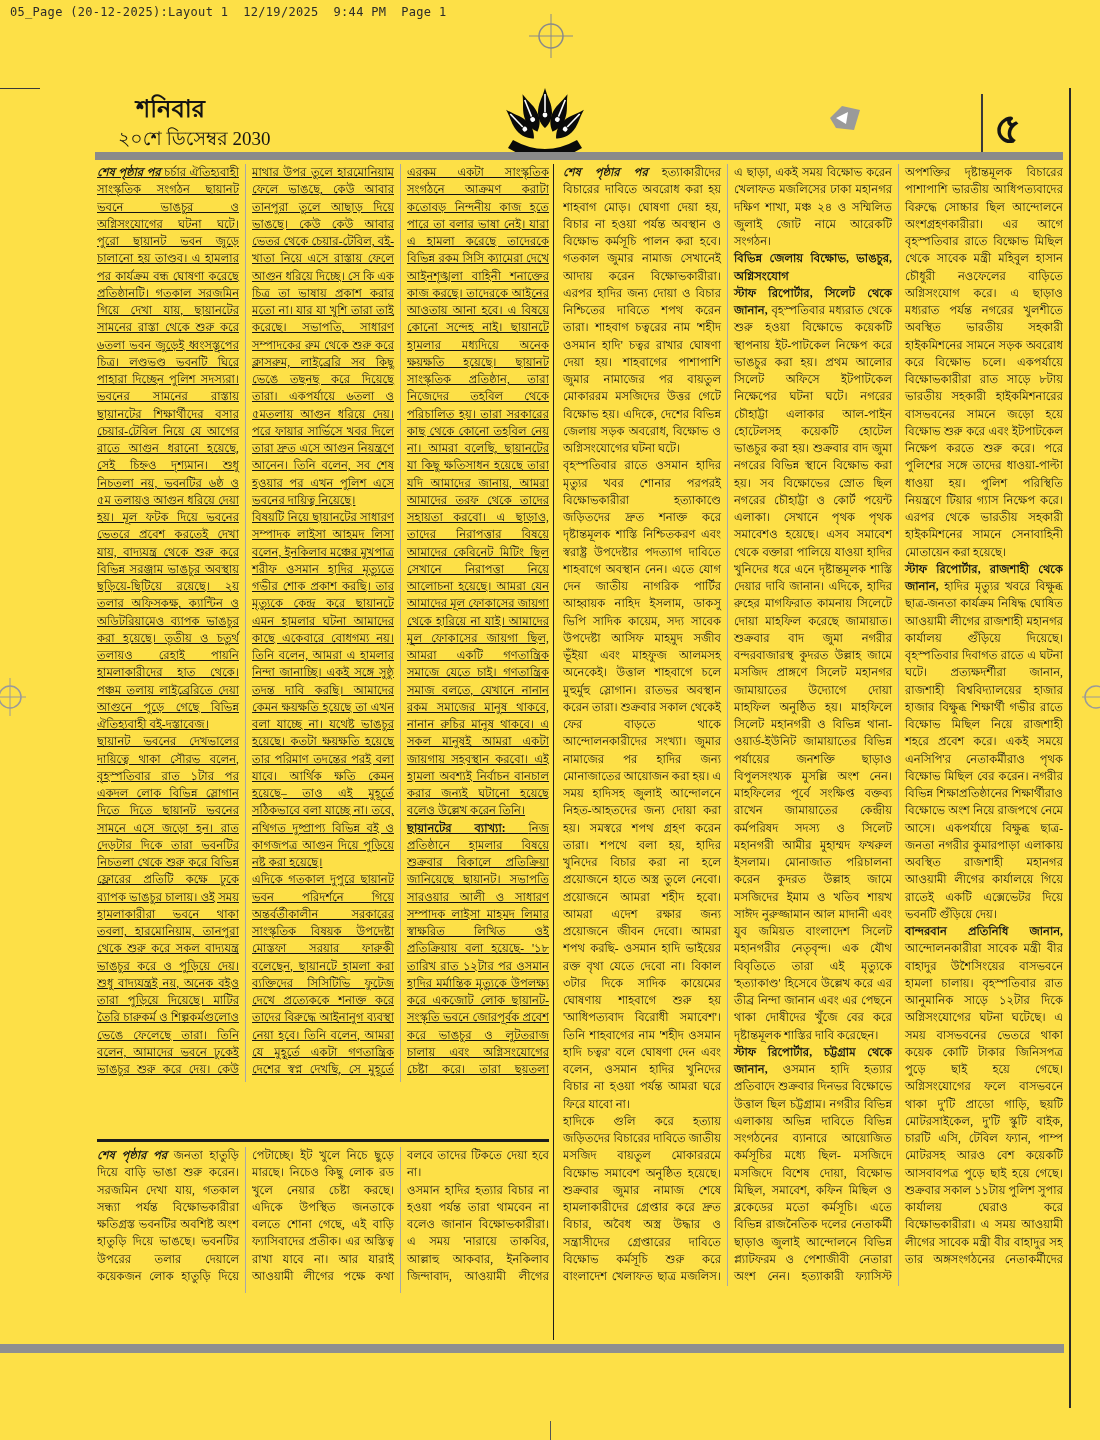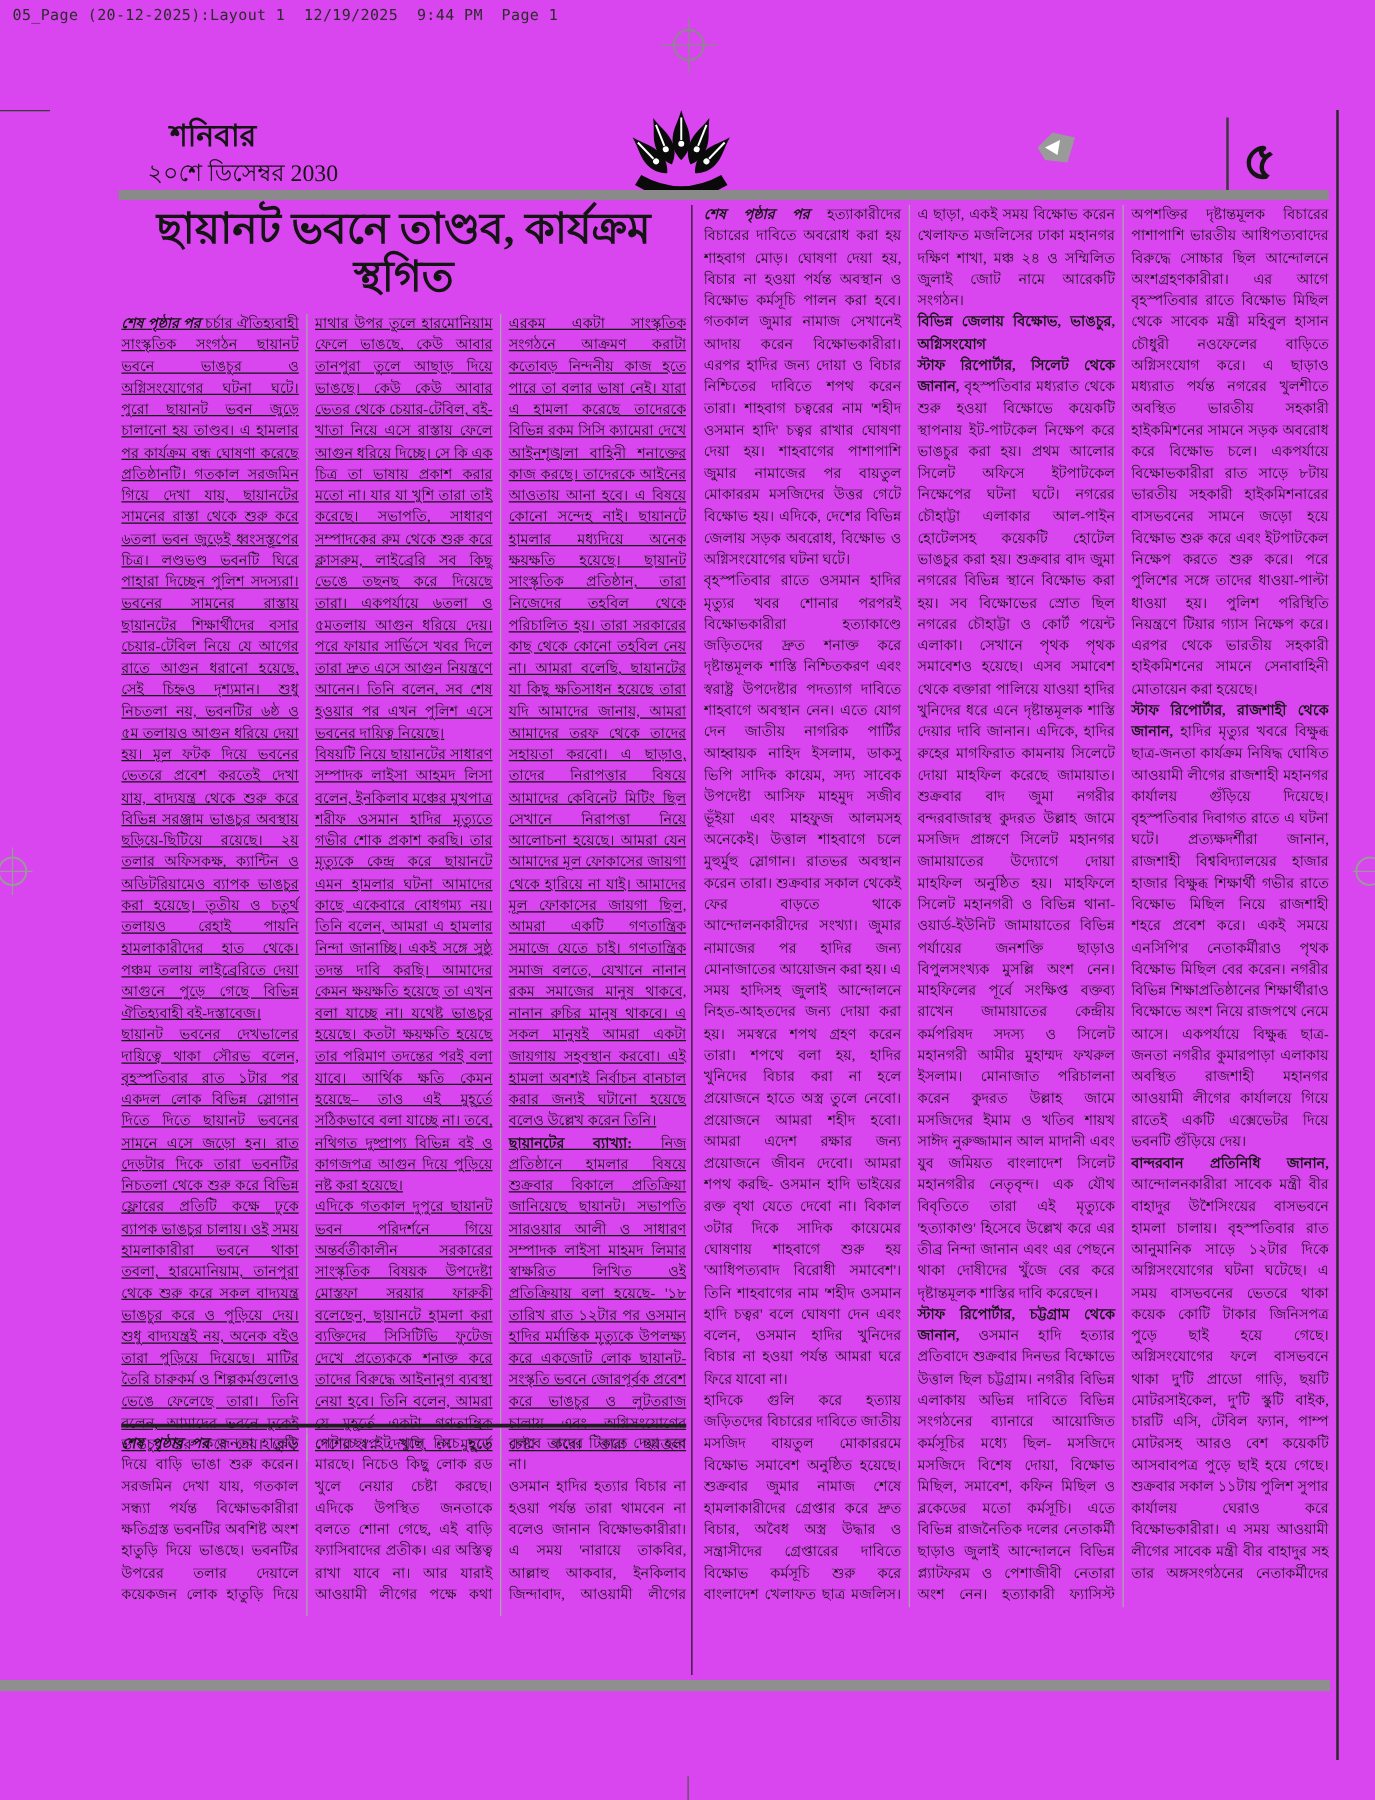--- a/index.html
+++ b/index.html
@@ -1,16 +1,16 @@
 <!DOCTYPE html>
 <html><head>
 <meta charset="utf-8">
 <style>
   html,body{margin:0;padding:0;background:#e8e8e8;}
-  #page{position:relative;width:1100px;height:1440px;background:#d946ef;overflow:hidden;
+  #page{position:relative;width:1100px;height:1440px;background:#fde047;overflow:hidden;
         font-family:"Liberation Serif","DejaVu Serif",serif;color:#141414;}
   .slug{position:absolute;left:10px;top:5px;font-family:"DejaVu Sans Mono","Liberation Mono",monospace;
         font-size:12px;color:#2b2b2b;letter-spacing:.3px;white-space:pre;}
   .crop-left{position:absolute;left:0;top:88px;width:40px;height:0;border-top:1.5px solid #3a3a3a;}
   .crop-bottom{position:absolute;left:550px;top:1421px;height:19px;width:0;border-left:1.5px solid #555;}
   .regmark{position:absolute;}
   
   .mh-day{position:absolute;left:136px;top:90px;font-size:24px;font-weight:bold;}
   .mh-date{position:absolute;left:118px;top:124px;font-size:19px;}
   .niblogo{position:absolute;left:478px;top:86px;}
@@ -105,21 +105,20 @@
     <svg width="34" height="30" viewBox="0 0 34 30">
       <polygon points="2,15 14,3 32,7 26,27 8,25" fill="#9a9a9a"></polygon>
       <polygon points="8,15 20,9 18,21" fill="#ffffff"></polygon>
     </svg>
   </div>
   <div class="mh-vrule"></div>
   <div class="pagenum">৫</div>
   <div class="mh-bar"></div>
 
   <section class="article a1">
-    <h1 class="headline">ছায়ানট ভবনে তাণ্ডব, কার্যক্রম স্থগিত</h1>
     <div class="body">
         <p class="seg"><b class="lead-cont">শেষ পৃষ্ঠার পর </b><span>চর্চার ঐতিহ্যবাহী সাংস্কৃতিক সংগঠন ছায়ানট ভবনে ভাঙচুর ও অগ্নিসংযোগের ঘটনা ঘটে। পুরো ছায়ানট ভবন জুড়ে চালানো হয় তাণ্ডব। এ হামলার পর কার্যক্রম বন্ধ ঘোষণা করেছে প্রতিষ্ঠানটি। গতকাল সরজমিন গিয়ে দেখা যায়, ছায়ানটের সামনের রাস্তা থেকে শুরু করে ৬তলা ভবন জুড়েই ধ্বংসস্তূপের চিত্র। লণ্ডভণ্ড ভবনটি ঘিরে পাহারা দিচ্ছেন পুলিশ সদস্যরা। ভবনের সামনের রাস্তায় ছায়ানটের শিক্ষার্থীদের বসার চেয়ার-টেবিল নিয়ে যে আগের রাতে আগুন ধরানো হয়েছে, সেই চিহ্নও দৃশ্যমান। শুধু নিচতলা নয়, ভবনটির ৬ষ্ঠ ও ৫ম তলায়ও আগুন ধরিয়ে দেয়া হয়। মূল ফটক দিয়ে ভবনের ভেতরে প্রবেশ করতেই দেখা যায়, বাদ্যযন্ত্র থেকে শুরু করে বিভিন্ন সরঞ্জাম ভাঙচুর অবস্থায় ছড়িয়ে-ছিটিয়ে রয়েছে। ২য় তলার অফিসকক্ষ, ক্যান্টিন ও অডিটরিয়ামেও ব্যাপক ভাঙচুর করা হয়েছে। তৃতীয় ও চতুর্থ তলায়ও রেহাই পায়নি হামলাকারীদের হাত থেকে। পঞ্চম তলায় লাইব্রেরিতে দেয়া আগুনে পুড়ে গেছে বিভিন্ন ঐতিহ্যবাহী বই-দস্তাবেজ।</span></p>
         <p class="seg"><span>ছায়ানট ভবনের দেখভালের দায়িত্বে থাকা সৌরভ বলেন, বৃহস্পতিবার রাত ১টার পর একদল লোক বিভিন্ন স্লোগান দিতে দিতে ছায়ানট ভবনের সামনে এসে জড়ো হন। রাত দেড়টার দিকে তারা ভবনটির নিচতলা থেকে শুরু করে বিভিন্ন ফ্লোরের প্রতিটি কক্ষে ঢুকে ব্যাপক ভাঙচুর চালায়। ওই সময় হামলাকারীরা ভবনে থাকা তবলা, হারমোনিয়াম, তানপুরা থেকে শুরু করে সকল বাদ্যযন্ত্র ভাঙচুর করে ও পুড়িয়ে দেয়। শুধু বাদ্যযন্ত্রই নয়, অনেক বইও তারা পুড়িয়ে দিয়েছে। মাটির তৈরি চারুকর্ম ও শিল্পকর্মগুলোও ভেঙে ফেলেছে তারা। তিনি বলেন, আমাদের ভবনে ঢুকেই ভাঙচুর শুরু করে দেয়। কেউ মাথার উপর তুলে হারমোনিয়াম ফেলে ভাঙছে, কেউ আবার তানপুরা তুলে আছাড় দিয়ে ভাঙছে। কেউ কেউ আবার ভেতর থেকে চেয়ার-টেবিল, বই-খাতা নিয়ে এসে রাস্তায় ফেলে আগুন ধরিয়ে দিচ্ছে। সে কি এক চিত্র তা ভাষায় প্রকাশ করার মতো না। যার যা খুশি তারা তাই করেছে। সভাপতি, সাধারণ সম্পাদকের রুম থেকে শুরু করে ক্লাসরুম, লাইব্রেরি সব কিছু ভেঙে তছনছ করে দিয়েছে তারা। একপর্যায়ে ৬তলা ও ৫মতলায় আগুন ধরিয়ে দেয়। পরে ফায়ার সার্ভিসে খবর দিলে তারা দ্রুত এসে আগুন নিয়ন্ত্রণে আনেন। তিনি বলেন, সব শেষ হওয়ার পর এখন পুলিশ এসে ভবনের দায়িত্ব নিয়েছে।</span></p>
         <p class="seg"><span>বিষয়টি নিয়ে ছায়ানটের সাধারণ সম্পাদক লাইসা আহমদ লিসা বলেন, ইনকিলাব মঞ্চের মুখপাত্র শরীফ ওসমান হাদির মৃত্যুতে গভীর শোক প্রকাশ করছি। তার মৃত্যুকে কেন্দ্র করে ছায়ানটে এমন হামলার ঘটনা আমাদের কাছে একেবারে বোধগম্য নয়। তিনি বলেন, আমরা এ হামলার নিন্দা জানাচ্ছি। একই সঙ্গে সুষ্ঠু তদন্ত দাবি করছি। আমাদের কেমন ক্ষয়ক্ষতি হয়েছে তা এখন বলা যাচ্ছে না। যথেষ্ট ভাঙচুর হয়েছে। কতটা ক্ষয়ক্ষতি হয়েছে তার পরিমাণ তদন্তের পরই বলা যাবে। আর্থিক ক্ষতি কেমন হয়েছে– তাও এই মুহূর্তে সঠিকভাবে বলা যাচ্ছে না। তবে, নথিগত দুষ্প্রাপ্য বিভিন্ন বই ও কাগজপত্র আগুন দিয়ে পুড়িয়ে নষ্ট করা হয়েছে।</span></p>
         <p class="seg"><span>এদিকে গতকাল দুপুরে ছায়ানট ভবন পরিদর্শনে গিয়ে অন্তর্বর্তীকালীন সরকারের সাংস্কৃতিক বিষয়ক উপদেষ্টা মোস্তফা সরয়ার ফারুকী বলেছেন, ছায়ানটে হামলা করা ব্যক্তিদের সিসিটিভি ফুটেজ দেখে প্রত্যেককে শনাক্ত করে তাদের বিরুদ্ধে আইনানুগ ব্যবস্থা নেয়া হবে। তিনি বলেন, আমরা যে মুহূর্তে একটা গণতান্ত্রিক দেশের স্বপ্ন দেখছি, সে মুহূর্তে এরকম একটা সাংস্কৃতিক সংগঠনে আক্রমণ করাটা কতোবড় নিন্দনীয় কাজ হতে পারে তা বলার ভাষা নেই। যারা এ হামলা করেছে তাদেরকে বিভিন্ন রকম সিসি ক্যামেরা দেখে আইনশৃঙ্খলা বাহিনী শনাক্তের কাজ করছে। তাদেরকে আইনের আওতায় আনা হবে। এ বিষয়ে কোনো সন্দেহ নাই। ছায়ানটে হামলার মধ্যদিয়ে অনেক ক্ষয়ক্ষতি হয়েছে। ছায়ানট সাংস্কৃতিক প্রতিষ্ঠান, তারা নিজেদের তহবিল থেকে পরিচালিত হয়। তারা সরকারের কাছ থেকে কোনো তহবিল নেয় না। আমরা বলেছি, ছায়ানটের যা কিছু ক্ষতিসাধন হয়েছে তারা যদি আমাদের জানায়, আমরা আমাদের তরফ থেকে তাদের সহায়তা করবো। এ ছাড়াও, তাদের নিরাপত্তার বিষয়ে আমাদের কেবিনেট মিটিং ছিল সেখানে নিরাপত্তা নিয়ে আলোচনা হয়েছে। আমরা যেন আমাদের মূল ফোকাসের জায়গা থেকে হারিয়ে না যাই। আমাদের মূল ফোকাসের জায়গা ছিল, আমরা একটি গণতান্ত্রিক সমাজে যেতে চাই। গণতান্ত্রিক সমাজ বলতে, যেখানে নানান রকম সমাজের মানুষ থাকবে, নানান রুচির মানুষ থাকবে। এ সকল মানুষই আমরা একটা জায়গায় সহবস্থান করবো। এই হামলা অবশ্যই নির্বাচন বানচাল করার জন্যই ঘটানো হয়েছে বলেও উল্লেখ করেন তিনি।</span></p>
         <p class="seg"><b class="lead-inline">ছায়ানটের ব্যাখ্যা: </b><span>নিজ প্রতিষ্ঠানে হামলার বিষয়ে শুক্রবার বিকালে প্রতিক্রিয়া জানিয়েছে ছায়ানট। সভাপতি সারওয়ার আলী ও সাধারণ সম্পাদক লাইসা মাহমদ লিমার স্বাক্ষরিত লিখিত ওই প্রতিক্রিয়ায় বলা হয়েছে- '১৮ তারিখ রাত ১২টার পর ওসমান হাদির মর্মান্তিক মৃত্যুকে উপলক্ষ্য করে একজোট লোক ছায়ানট-সংস্কৃতি ভবনে জোরপূর্বক প্রবেশ করে ভাঙচুর ও লুটতরাজ চালায় এবং অগ্নিসংযোগের চেষ্টা করে। তারা ছয়তলা ভবনের সকল সিসি ক্যামেরাসহ অধিকাংশ কক্ষ, প্রক্ষালণ কক্ষ এবং বহু বাদ্যযন্ত্র, মিলনায়তন, কম্পিউটার ও আসবাবপত্র ভাঙচুর করেছে। সার্ভারসহ ছায়ানটের কিছু বাদ্যযন্ত্র ও আসবাবপত্র পুড়িয়ে দিয়েছে। অন্তত ৭টি ল্যাপটপসহ গোটা চারেক ফোন ও কিছু হার্ডডিস্ক লুট করেছে। তাদের ভাঙচুরে বৈদ্যুতিক সংযোগ ও সরঞ্জামও ক্ষতিগ্রস্ত হয়েছে। আমরা সুষ্ঠু তদন্তের মাধ্যমে আক্রমণকারীদের বিরুদ্ধে ব্যবস্থা গ্রহণের জন্য সরকারকে অনুরোধ জানাচ্ছি। ছায়ানট একটি স্বেচ্ছাসেবী ও স্বনির্ভর সাংস্কৃতিক প্রতিষ্ঠান। ছায়ানট কোনো সরকার, বিদেশি সংস্থা বা কর্পোরেট অনুদান গ্রহণ করে না। সুতরাং, ছায়ানট আত্মশক্তিতে বলীয়ান হয়ে এই ক্ষতিপূরণ করবে। সংগীত এবং শিশুদের সাধারণ শিক্ষায় এই সাময়িক বিঘ্নের দ্রুত প্রতিকার করতে বদ্ধপরিকর। ছায়ানটের কাজের ক্ষেত্র রাজনীতি নয়, সংগীত সংস্কৃতি চর্চার মাধ্যমে বাঙালি জাতিসত্তাকে ধারণ করে ছায়ানট। ছায়ানট সম্প্রীতি ও সৌহার্দ্যের সমাজ গড়তে প্রয়াসী। আমরা ওসমান হাদির মর্মান্তিক হত্যাকাণ্ডেও গভীরভাবে শোকাহত। কিন্তু ওই সূত্র ধরে ছায়ানট-সংস্কৃতি ভবনে কেন হামলা সংঘটিত হলো তা মোটেই বোধগম্য নয়। হয়তো, পরিস্থিতির সুযোগ গ্রহণ করেছে সংস্কৃতি চর্চার বিরোধী গোষ্ঠী। ছায়ানট এই উপমহাদেশের সর্ববৃহৎ অনানুষ্ঠানিক সংগীত শিক্ষাপ্রতিষ্ঠান। শিক্ষার্থীরা দেশে ও বিদেশে সমাদৃত। বাংলা গানের চর্চা বিস্তৃতির পাশাপাশি স্বাধীনতা সংগ্রামে ছায়ানটের ভূমিকাও সারা বিশ্বে স্বীকৃত। তাই ছায়ানট সংস্কৃতি-ভবনে এই নিন্দনীয় হামলা মাতৃভূমি সম্পর্কে নেতিবাচক বার্তা পৌঁছে দিতে পারে বিশ্বে। দেশ ও বিদেশ থেকে যে অগণিত শুভাকাঙ্ক্ষী তাদের উদ্বেগ ও উৎকণ্ঠা জানিয়েছেন, তাদের সকলের কাছে ছায়ানট কৃতজ্ঞ। বাঙালির আবহমান সংগীত সংস্কৃতির সাধনা ও প্রসারের ছায়ানট তার স্থির প্রত্যয় যাত্রায় অবিচল থাকবে।'</span></p>
       </div>
   </section>
 
   <div class="a-divider"></div>

